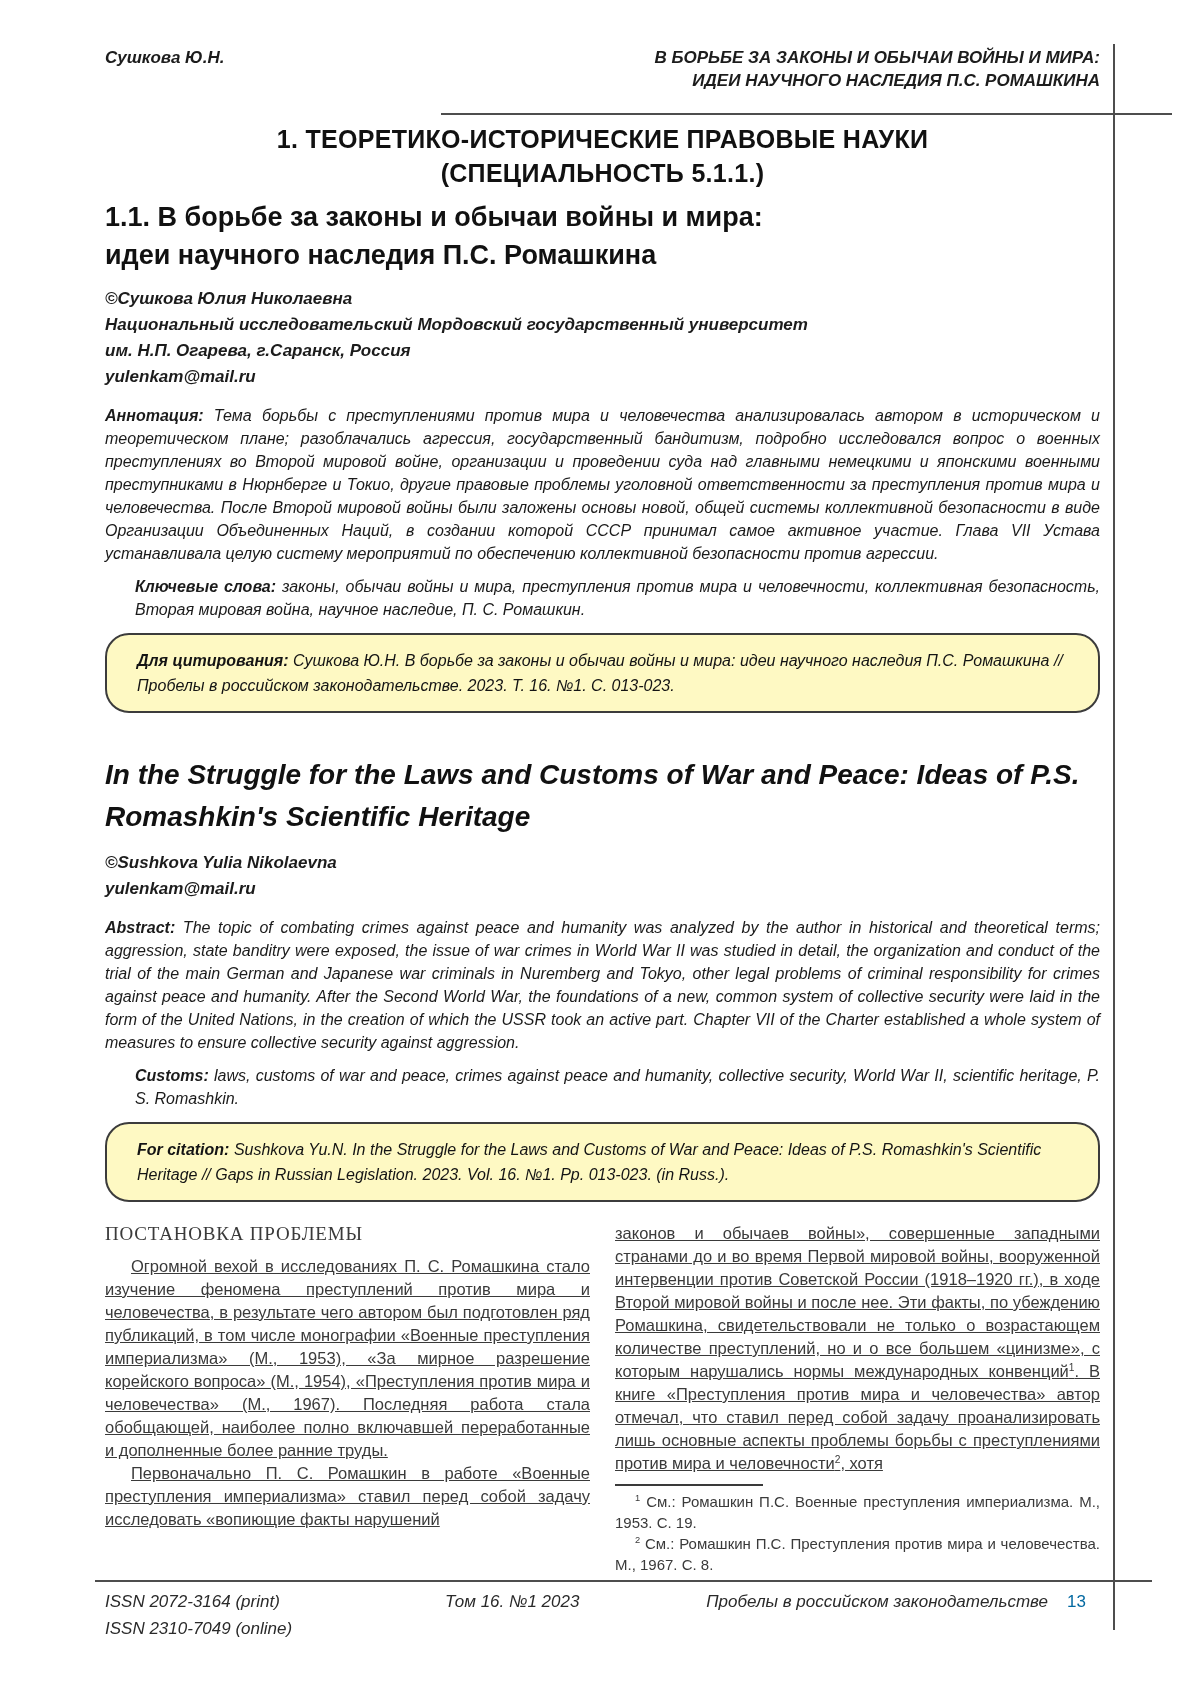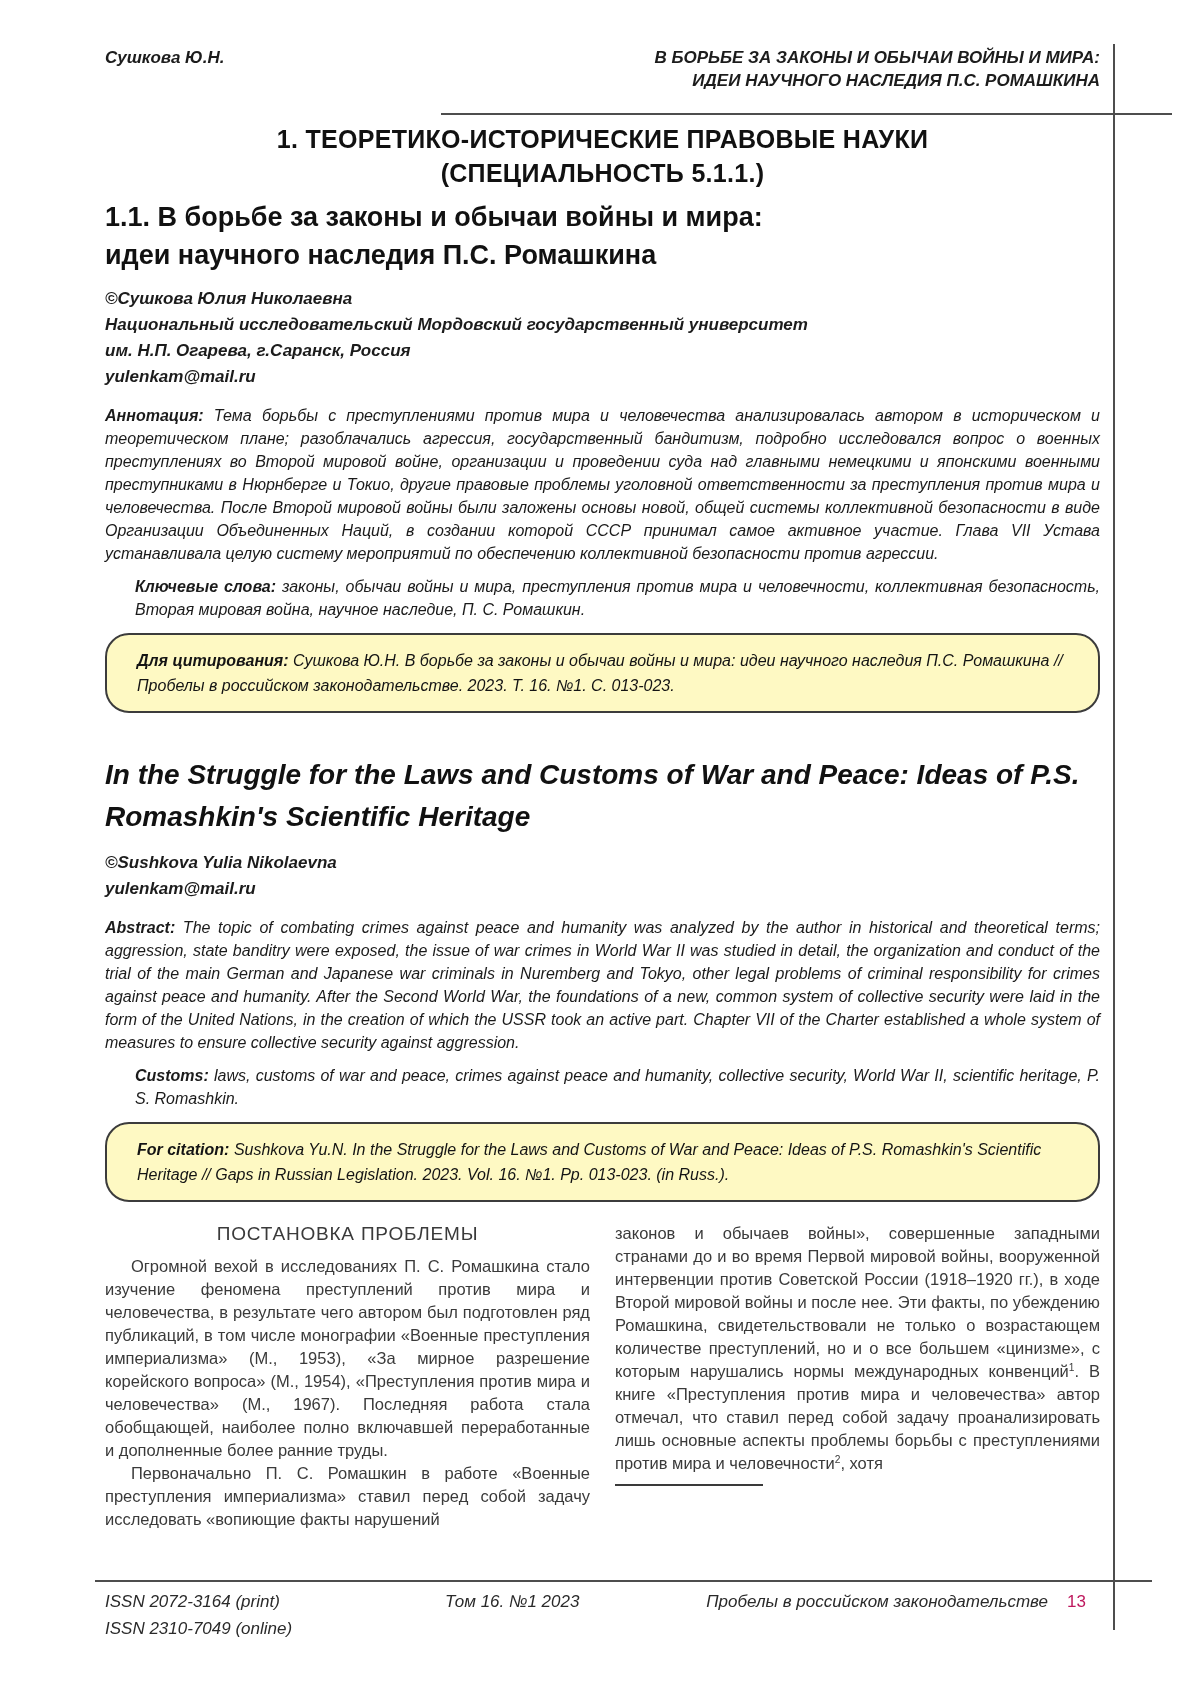--- a/index.html
+++ b/index.html
@@ -34,36 +34,36 @@
   .cite-box { margin-top:12px; background:#fef9c3; border:2px solid #3c3c3c;
     border-radius:24px; padding:13px 30px 13px 30px; font-style:italic;
     font-size:16px; line-height:25px; text-align:left; color:#141414; }
 
   .en-block { position:absolute; left:105px; top:754px; width:995px; }
   .title-en { font-weight:bold; font-style:italic; font-size:28px; line-height:42px; color:#111; }
 
   
   .columns { position:absolute; left:105px; top:1222px; width:995px; display:flex; gap:25px; color:#3a3a3a; }
   .col { width:485px; font-size:16.5px; line-height:23px; text-align:justify; }
-  .col-heading { font-size:19px; line-height:24px; letter-spacing:0.8px; margin:0 0 9px 0; text-align:center; color:#3a3a3a; }
-  .body-para { margin:0; text-indent:26px; }
+  .col-heading { font-size:19px; line-height:24px; letter-spacing:0.8px; margin:0 0 9px 0; text-align:left; color:#3a3a3a;font-family:Liberation Serif, serif; }
+  .body-para { margin:0; text-indent:26px;text-decoration:underline; }
   .body-para.cont { text-indent:0; }
   sup { font-size:0.62em; line-height:0; }
 
   .footnote-rule { width:148px; height:2px; background:#3a3a3a; margin:9px 0 5px 0; }
   .footnotes { font-size:15px; line-height:21px; text-align:justify; color:#3a3a3a; }
   .footnotes p { margin:0; text-indent:20px; }
 
   
   .footer { position:absolute; left:105px; top:1588px; width:995px;
     font-style:italic; font-size:17px; line-height:27px; color:#2a2a2a; }
   .f-issn   { position:absolute; left:0; top:0; }
   .f-vol    { position:absolute; left:340px; top:0; }
   .f-journal{ position:absolute; right:52px; top:0; }
-  .f-page   { position:absolute; right:14px; top:0; font-style:normal; color:#be185d; }
+  .f-page   { position:absolute; right:14px; top:0; font-style:normal; color:#0369a1; }
 </style>
 </head>
 <body>
 
 <div class="page">
   <div class="v-rule"></div>
   <div class="head-rule"></div>
   <div class="foot-rule"></div>
 
   <div class="content">
@@ -117,20 +117,24 @@
 
   <div class="columns">
     <div class="col">
       <p class="col-heading">ПОСТАНОВКА ПРОБЛЕМЫ</p>
       <p class="body-para">Огромной вехой в исследованиях П. С. Ромашкина стало изучение феномена преступлений против мира и человечества, в результате чего автором был подготовлен ряд публикаций, в том числе монографии «Военные преступления империализма» (М., 1953), «За мирное разрешение корейского вопроса» (М., 1954), «Преступления против мира и человечества» (М., 1967). Последняя работа стала обобщающей, наиболее полно включавшей переработанные и дополненные более ранние труды.</p>
       <p class="body-para">Первоначально П. С. Ромашкин в работе «Военные преступления империализма» ставил перед собой задачу исследовать «вопиющие факты нарушений</p>
     </div>
     <div class="col">
       <p class="body-para cont"><span>законов и обычаев войны», совершенные западными странами до и во время Первой мировой войны, вооруженной интервенции против Советской России (1918–1920 гг.), в ходе Второй мировой войны и после нее. Эти факты, по убеждению Ромашкина, свидетельствовали не только о возрастающем количестве преступлений, но и о все большем «цинизме», с которым нарушались нормы международных конвенций</span><sup>1</sup><span>. В книге «Преступления против мира и человечества» автор отмечал, что ставил перед собой задачу проанализировать лишь основные аспекты проблемы борьбы с преступлениями против мира и человечности</span><sup>2</sup><span>, хотя</span></p>
       <div class="footnote-rule"></div>
+      <div class="footnotes">
+        <p><sup>1</sup><span> См.: Ромашкин П.С. Военные преступления империализма. М., 1953. С. 19.</span></p>
+        <p><sup>2</sup><span> См.: Ромашкин П.С. Преступления против мира и человечества. М., 1967. С. 8.</span></p>
+      </div>
     </div>
   </div>
 
   <div class="footer">
     <div class="f-issn">
       <div>ISSN 2072-3164 (print)</div>
       <div>ISSN 2310-7049 (online)</div>
     </div>
     <div class="f-vol">Том 16. №1 2023</div>
     <div class="f-journal">Пробелы в российском законодательстве</div>

